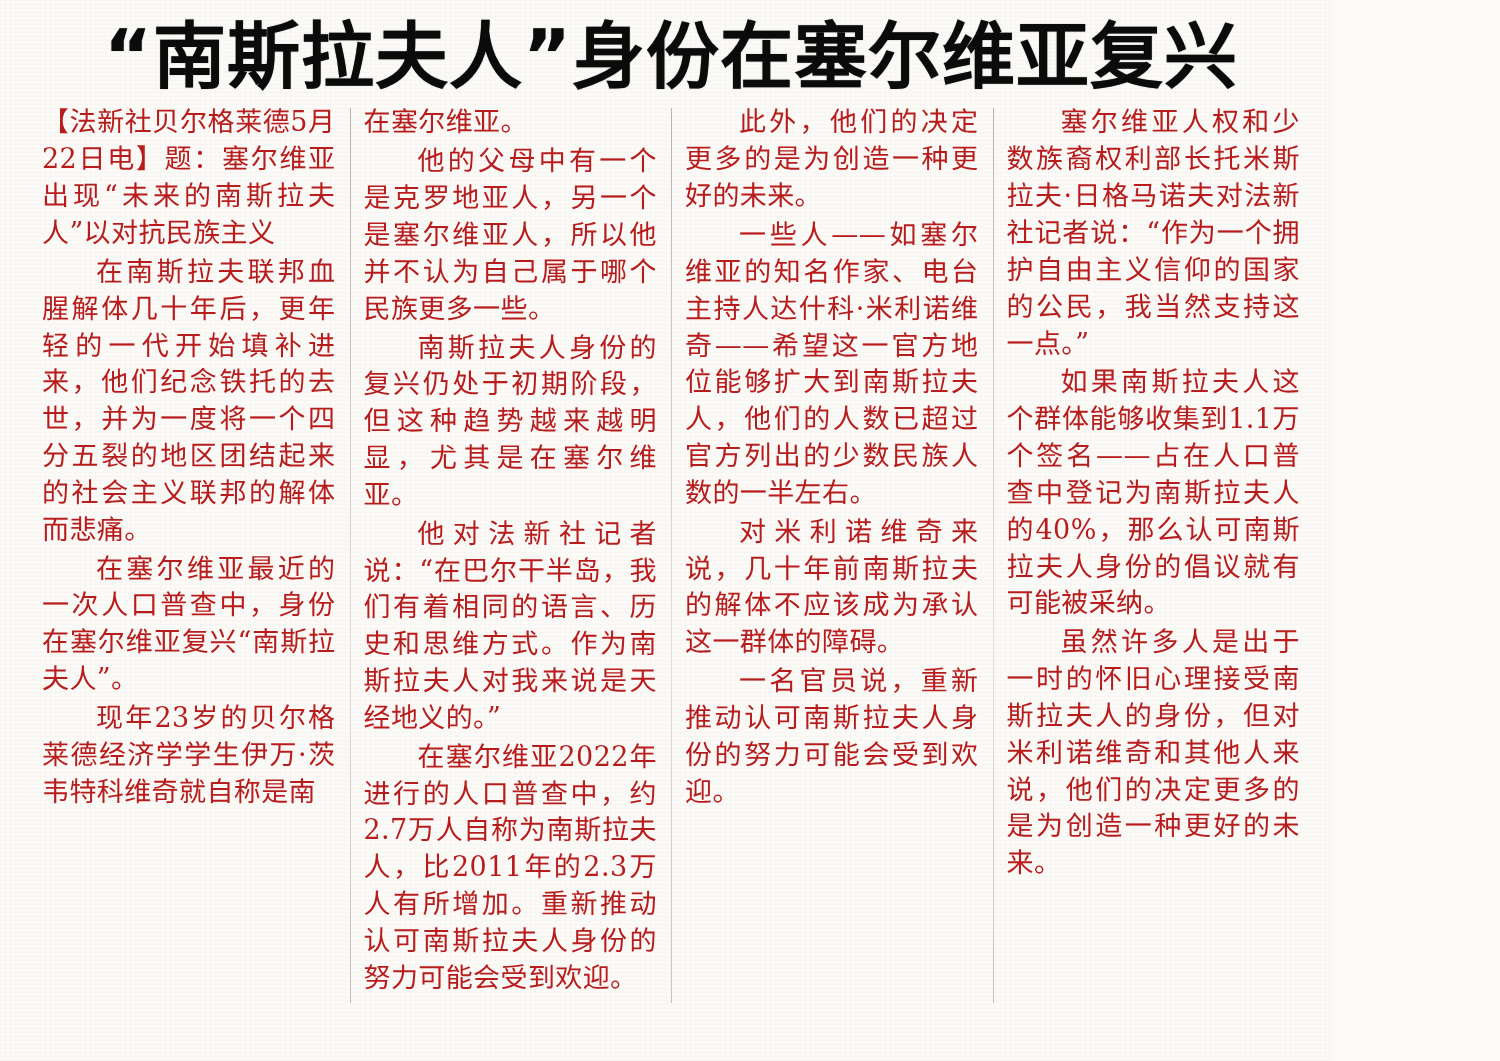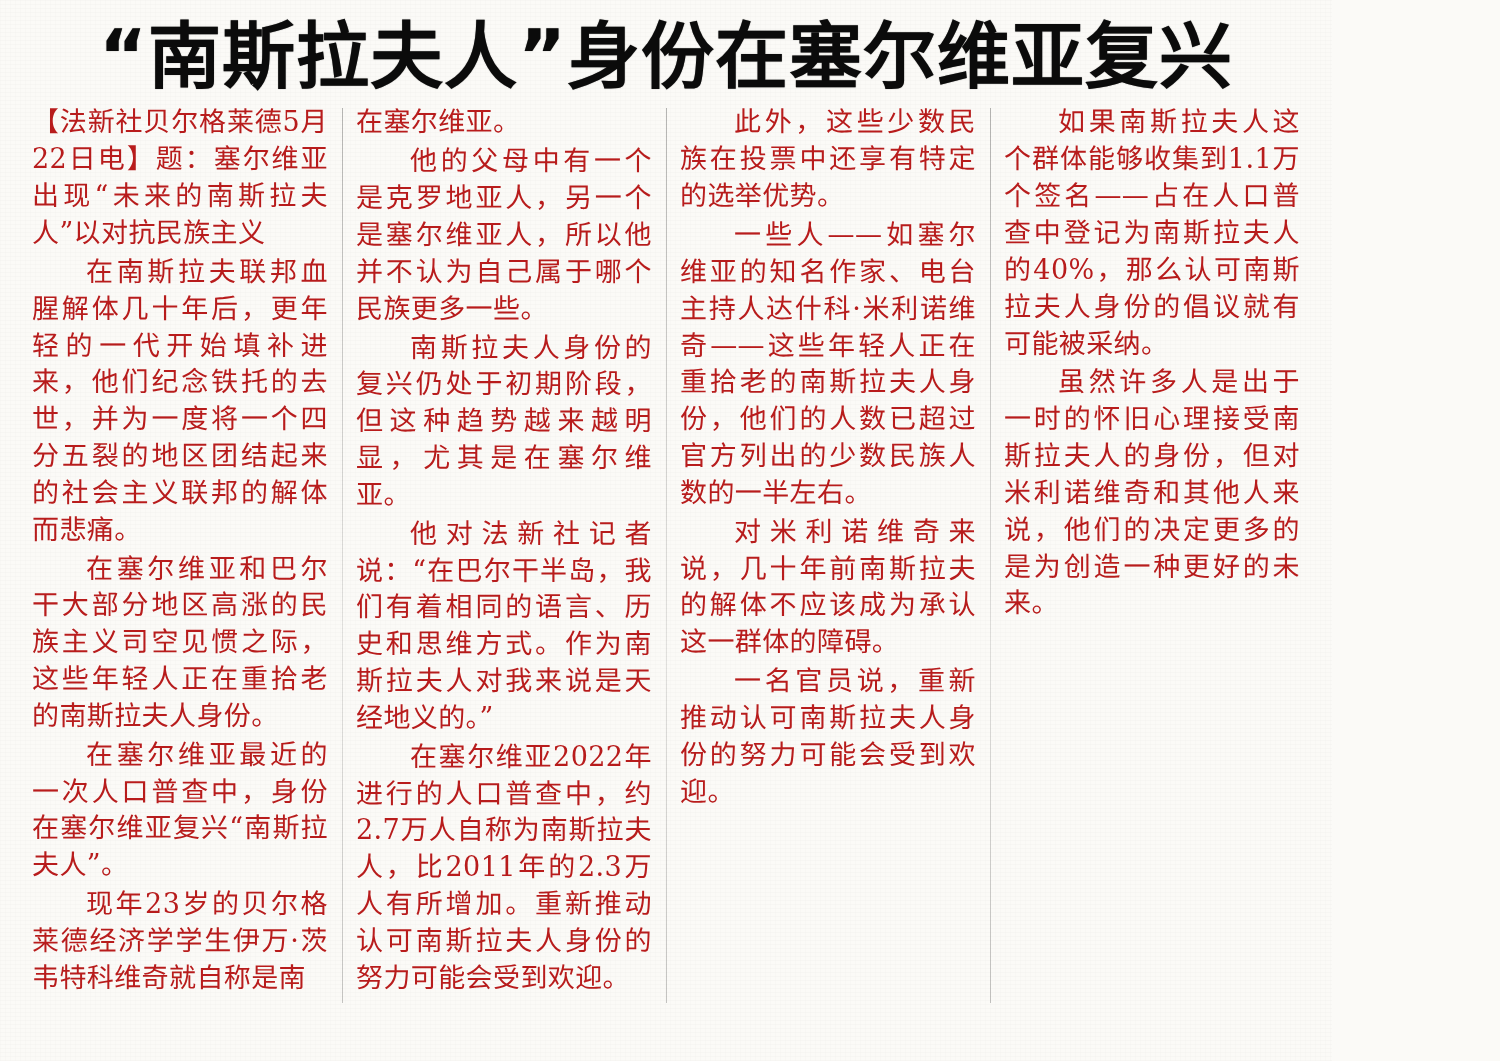--- a/index.html
+++ b/index.html
@@ -20,21 +20,21 @@
     background:
       repeating-linear-gradient(0deg, rgba(0,0,0,0.020) 0px, rgba(0,0,0,0.020) 1px, rgba(0,0,0,0) 1px, rgba(0,0,0,0) 4px),
       repeating-linear-gradient(90deg, rgba(0,0,0,0.012) 0px, rgba(0,0,0,0.012) 1px, rgba(0,0,0,0) 1px, rgba(0,0,0,0) 5px);
     mix-blend-mode:multiply;
     opacity:.75;
   }
   .page{
     position:relative;
     width:1332px;height:1061px;
     box-sizing:border-box;
-    padding:14px 18px 8px 18px;
+    padding:14px 18px 8px 28px;
   }
   .headline{
     text-align:center;
     font-family:"DejaVu Sans","Liberation Sans",sans-serif;
     font-weight:700;
     font-size:73px;
     line-height:1.02;
     letter-spacing:1px;
     margin:6px 0 10px 0;
     color:#0b0b0b;
@@ -82,41 +82,41 @@
 
 <div class="page">
 
   <h1 class="headline">“南斯拉夫人”身份在塞尔维亚复兴</h1>
 
   <div class="columns">
 
     <div class="col">
       <p class="lead">【法新社贝尔格莱德5月22日电】题：塞尔维亚出现“未来的南斯拉夫人”以对抗民族主义</p>
       <p>在南斯拉夫联邦血腥解体几十年后，更年轻的一代开始填补进来，他们纪念铁托的去世，并为一度将一个四分五裂的地区团结起来的社会主义联邦的解体而悲痛。</p>
-      <p>在塞尔维亚和巴尔干大部分地区高涨的民族主义司空见惯之际，这些年轻人正在重拾老的南斯拉夫人身份。</p>
       <p>在塞尔维亚最近的一次人口普查中，身份在塞尔维亚复兴“南斯拉夫人”。</p>
       <p>现年23岁的贝尔格莱德经济学学生伊万·茨韦特科维奇就自称是南</p>
     </div>
 
     <div class="col">
       <p class="lead">在塞尔维亚。</p>
       <p>他的父母中有一个是克罗地亚人，另一个是塞尔维亚人，所以他并不认为自己属于哪个民族更多一些。</p>
       <p>南斯拉夫人身份的复兴仍处于初期阶段，但这种趋势越来越明显，尤其是在塞尔维亚。</p>
       <p>他对法新社记者说：“在巴尔干半岛，我们有着相同的语言、历史和思维方式。作为南斯拉夫人对我来说是天经地义的。”</p>
       <p>在塞尔维亚2022年进行的人口普查中，约2.7万人自称为南斯拉夫人，比2011年的2.3万人有所增加。重新推动认可南斯拉夫人身份的努力可能会受到欢迎。</p>
     </div>
 
     <div class="col">
-      <p>此外，这些少数民族在投票中还享有特定的选举优势。</p>
-      <p>一些人——如塞尔维亚的知名作家、电台主持人达什科·米利诺维奇——这些年轻人正在重拾老的南斯拉夫人身份，他们的人数已超过官方列出的少数民族人数的一半左右。</p>
+      <p>此外，他们的决定更多的是为创造一种更好的未来。</p>
+      <p>一些人——如塞尔维亚的知名作家、电台主持人达什科·米利诺维奇——希望这一官方地位能够扩大到南斯拉夫人，他们的人数已超过官方列出的少数民族人数的一半左右。</p>
       <p>对米利诺维奇来说，几十年前南斯拉夫的解体不应该成为承认这一群体的障碍。</p>
       <p>一名官员说，重新推动认可南斯拉夫人身份的努力可能会受到欢迎。</p>
     </div>
 
     <div class="col">
+      <p>塞尔维亚人权和少数族裔权利部长托米斯拉夫·日格马诺夫对法新社记者说：“作为一个拥护自由主义信仰的国家的公民，我当然支持这一点。”</p>
       <p>如果南斯拉夫人这个群体能够收集到1.1万个签名——占在人口普查中登记为南斯拉夫人的40%，那么认可南斯拉夫人身份的倡议就有可能被采纳。</p>
       <p>虽然许多人是出于一时的怀旧心理接受南斯拉夫人的身份，但对米利诺维奇和其他人来说，他们的决定更多的是为创造一种更好的未来。</p>
     </div>
 
   </div>
 
   <div class="paper-noise"></div>
 </div>
 
 </body></html>

